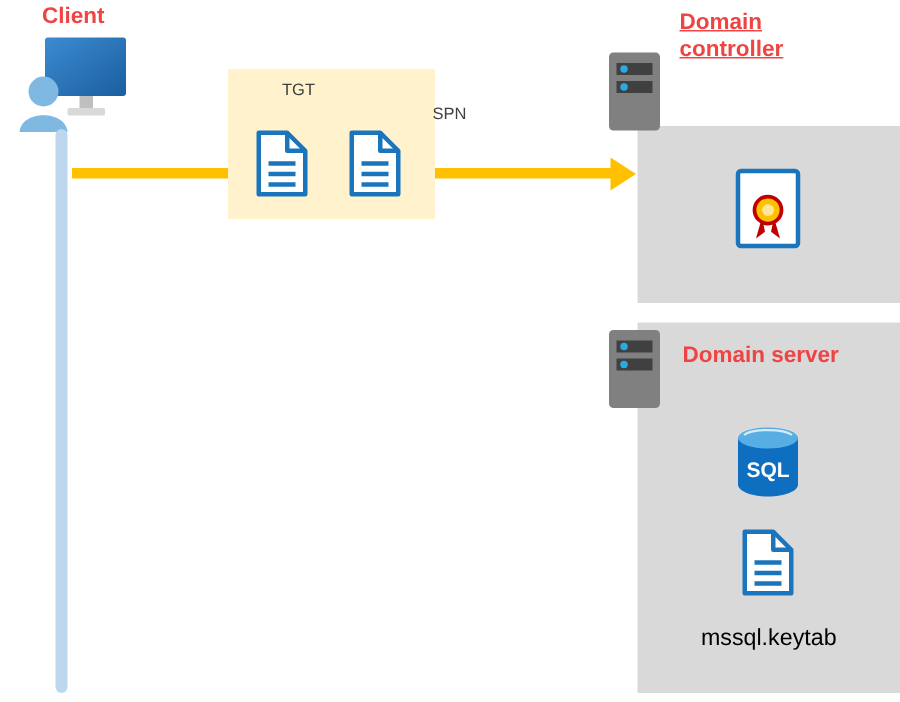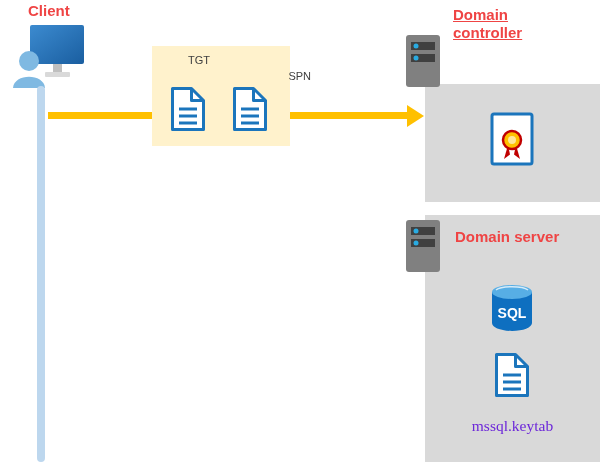--- a/index.html
+++ b/index.html
@@ -49,23 +49,22 @@
   .arrow-head {
     width: 0;
     height: 0;
     border-top: 11px solid transparent;
     border-bottom: 11px solid transparent;
     border-left: 17px solid #FFC000;
   }
 
   .filename-label {
     font-size: 15.5px;
-    color: #6d28d9;
+    color: #000000;
     text-align: center;
-    font-family: Liberation Serif, serif;
   }
 </style>
 </head>
 <body>
 
 <div class="abs title-label" style="left:28px; top:2px;">Client</div>
 
 <svg class="abs" style="left:12px; top:24px;" width="74" height="66" viewBox="0 0 74 66">
   <defs>
     <linearGradient id="monGrad" x1="0" y1="0" x2="1" y2="1">

